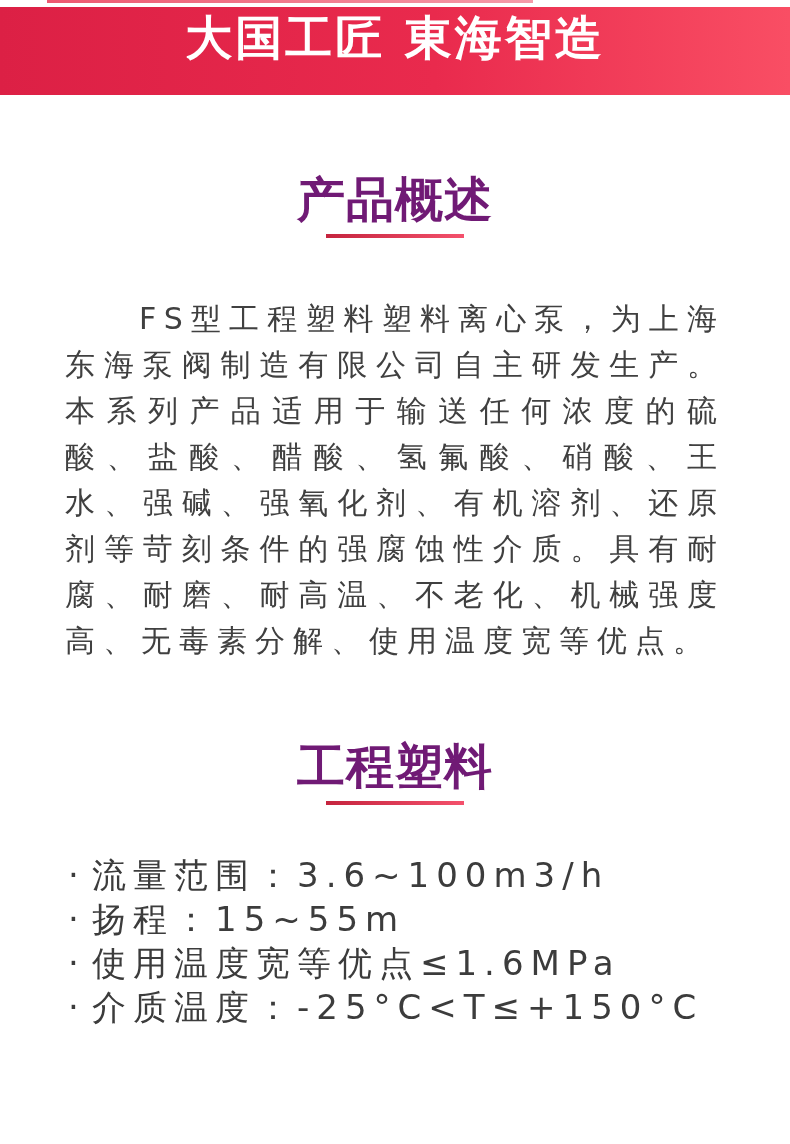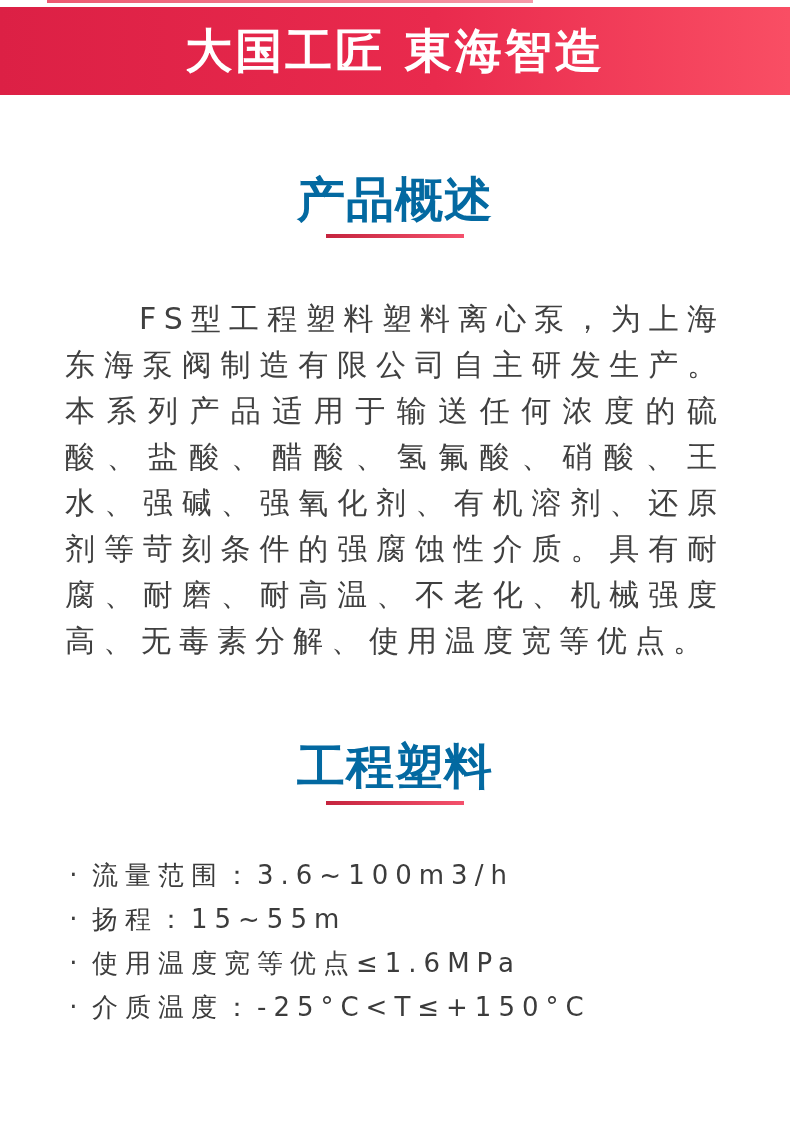--- a/index.html
+++ b/index.html
@@ -23,37 +23,37 @@
     width: 486px;
     height: 3px;
     background: linear-gradient(90deg, #ea3a57, #f3899a);
     opacity: 0.85;
   }
   .banner {
     margin-top: 7px;
     height: 88px;
     background: linear-gradient(90deg, #dc2045 0%, #e92a4d 55%, #f94e64 100%);
     display: flex;
-    align-items: center;
+    align-items: flex-start;
     justify-content: center;
   }
   .banner-title {
     color: #ffffff;
     font-size: 47px;
     font-weight: 700;
     letter-spacing: 3px;
     white-space: pre;
   }
   .section-title {
     margin: 0;
     text-align: center;
     font-size: 48px;
     line-height: 48px;
     font-weight: 700;
-    color: #0369a1;
+    color: #701a75;
     letter-spacing: 1px;
   }
   .section-title.first { margin-top: 80px; }
   .section-title.second { margin-top: 78px; }
   .title-underline {
     width: 138px;
     height: 4px;
     margin: 11px auto 0 auto;
     background: linear-gradient(90deg, #c5243e, #f4516c);
   }
@@ -66,21 +66,21 @@
     color: #404040;
     text-align: justify;
     text-indent: 74px;
   }
   .conditions-list {
     margin: 48px 62px 0 62px;
     width: 666px;
   }
   .cond-item {
     margin: 0;
-    font-size: 26px;
+    font-size: 34px;
     line-height: 44px;
     letter-spacing: 7px;
     color: #3c3c3c;
     text-align: left;
   }
   .bullet-dot {
     display: inline-block;
     width: 30px;
     text-align: center;
     color: #3c3c3c;

